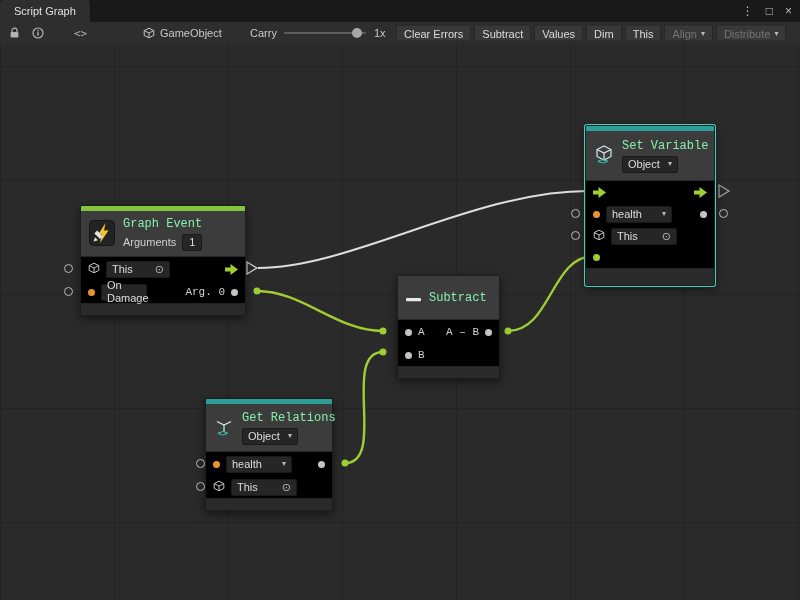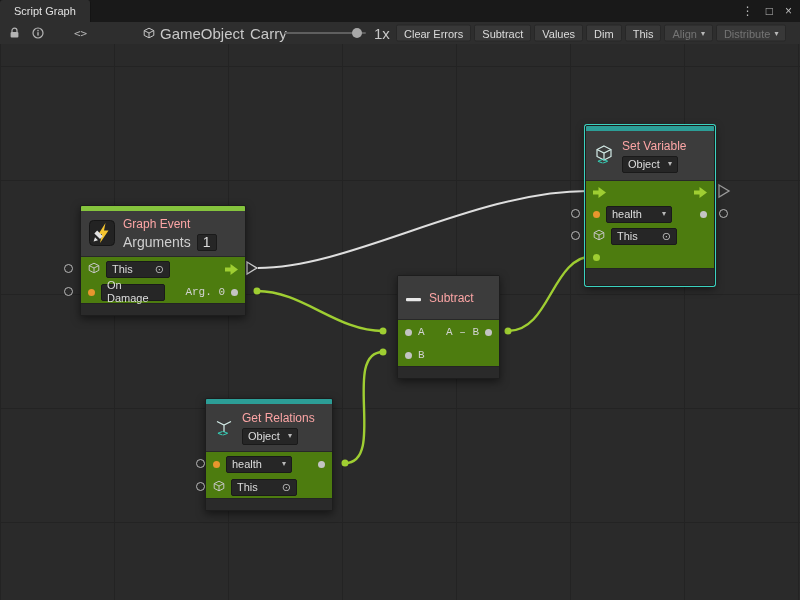--- a/index.html
+++ b/index.html
@@ -17,21 +17,21 @@
     border-radius:3px 3px 0 0;border-right:1px solid #141414;
   }
   .win-controls{position:absolute;right:8px;top:0;height:22px;display:flex;gap:12px;align-items:center;color:#bdbdbd;font-size:12px;}
   .wc{cursor:default;line-height:1;}
 
   
   .toolbar{position:absolute;top:22px;left:0;width:800px;height:22px;background:#2e2e2e;border-bottom:1px solid #181818;}
   .toolbar > *{position:absolute;top:50%;transform:translateY(-50%);}
   .tbicon{display:inline-flex;align-items:center;}
   .tbicon.code{font-family:"DejaVu Sans Mono",monospace;font-size:11px;color:#b4b4b4;}
-  .tblabel{font-size:15px;color:#c8c8c8;white-space:nowrap;}
+  .tblabel{font-size:11px;color:#c8c8c8;white-space:nowrap;}
   .slider{width:82px;height:12px;}
   .slider .track{position:absolute;left:0;right:0;top:5px;height:2px;background:#5f5f5f;border-radius:1px;}
   .slider .knob{position:absolute;left:68px;top:1px;width:10px;height:10px;border-radius:50%;background:#a8a8a8;}
   .tb-buttons{display:flex;gap:3px;white-space:nowrap;}
   .tbtn{
     background:#383838;border:1px solid #272727;border-radius:2px;
     font-size:11px;color:#dcdcdc;padding:1px 7px;height:17px;line-height:14px;
     display:inline-flex;align-items:center;gap:4px;box-sizing:border-box;cursor:default;
   }
   .tbtn.disabled{color:#747474;}
@@ -51,24 +51,24 @@
 
   
   .node{
     position:absolute;z-index:2;background:#323232;border:1px solid #1d1d1d;border-radius:2px;
     box-shadow:0 3px 9px rgba(0,0,0,.5);font-size:11px;color:#d8d8d8;box-sizing:border-box;
   }
   .node.selected{box-shadow:0 0 0 1px #3bd2bf,0 3px 9px rgba(0,0,0,.5);}
   .strip{height:5px;border-radius:1px 1px 0 0;}
   .nheader{background:#3c3c3c;display:flex;align-items:center;gap:8px;padding:5px 8px;border-bottom:1px solid #282828;box-sizing:border-box;}
   .hcol{display:flex;flex-direction:column;gap:3px;}
-  .ntitle{font-size:12px;color:#fca5a5;white-space:nowrap;}
-  .nsub{display:flex;align-items:center;gap:6px;font-size:14px;color:#cfcfcf;}
+  .ntitle{font-size:12px;color:#86efac;white-space:nowrap;font-family:Liberation Mono, monospace;}
+  .nsub{display:flex;align-items:center;gap:6px;font-size:11px;color:#cfcfcf;}
   .numbox{min-width:14px;height:15px;padding:0 2px;background:#262626;border:1px solid #1a1a1a;border-radius:2px;display:inline-flex;align-items:center;justify-content:center;color:#ddd;}
-  .nbody{background:#4d7c0f;}
+  .nbody{background:#000000;}
   .nrow{display:flex;align-items:center;gap:6px;padding:0 7px;height:22px;}
   .nfooter{background:#2a2a2a;border-top:1px solid #242424;height:11px;border-radius:0 0 2px 2px;}
   .vbox{
     display:inline-flex;align-items:center;justify-content:space-between;gap:4px;box-sizing:border-box;
     background:#262626;border:1px solid #1a1a1a;border-radius:2px;padding:1px 5px;
     color:#ddd;font-size:11px;line-height:13px;height:17px;
   }
   .caret{font-size:8px;color:#b9b9b9;line-height:1;}
   .picker{font-size:11px;color:#bdbdbd;line-height:1;}
   .spacer{flex:1;}
@@ -203,21 +203,21 @@
           </span>
           <span class="spacer"></span>
           <span class="flow-arrow">
             <svg width="13" height="11" viewBox="0 0 13 11">
                 <path d="M0 3.6h5.5V0L13 5.5 5.5 11V7.4H0Z" fill="#9fce32"></path>
               </svg>
           </span>
         </div>
         <div class="nrow" style="height:22px">
           <span class="dot orange"></span>
-          <span class="vbox" style="width:64px">
+          <span class="vbox" style="width:46px">
             <span>On Damage</span>
           </span>
           <span class="spacer"></span>
           <span class="portlabel">Arg. 0</span>
           <span class="dot gray"></span>
         </div>
       </div>
       <div class="nfooter"></div>
     </div>
 

